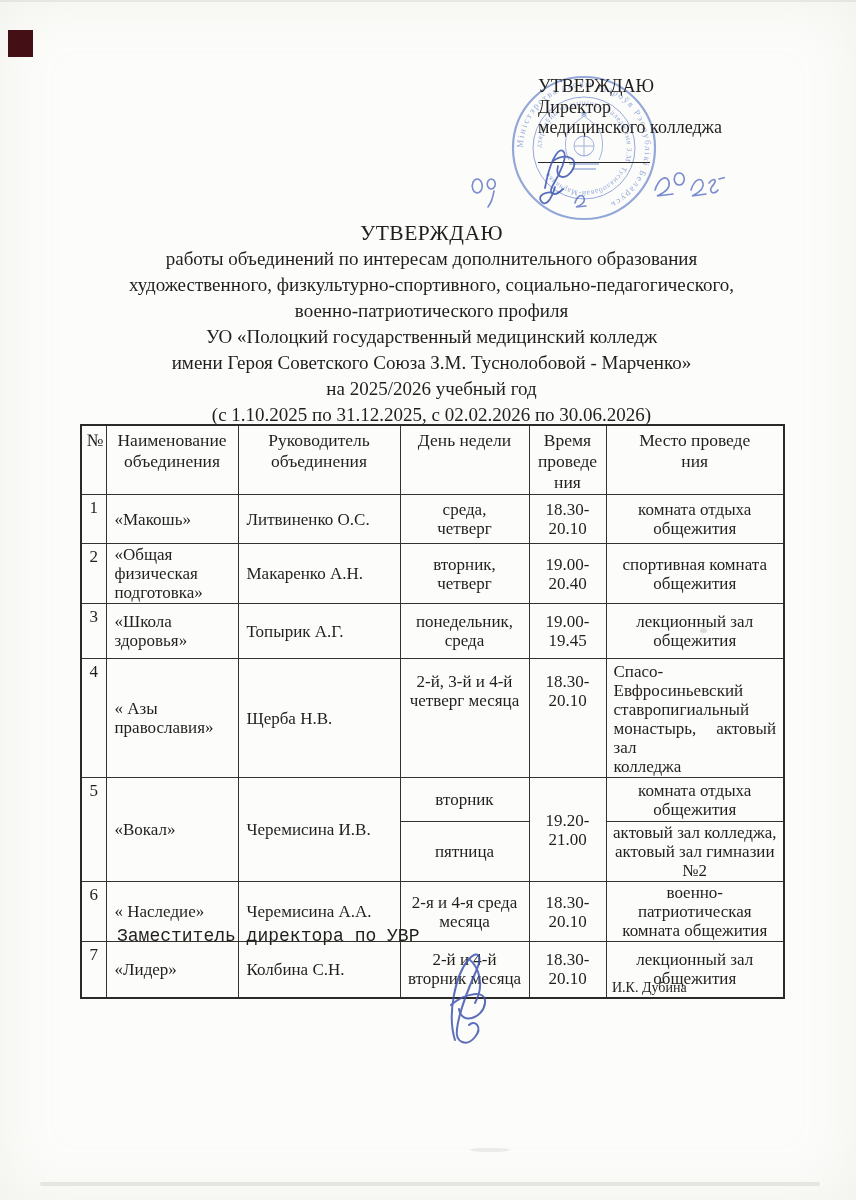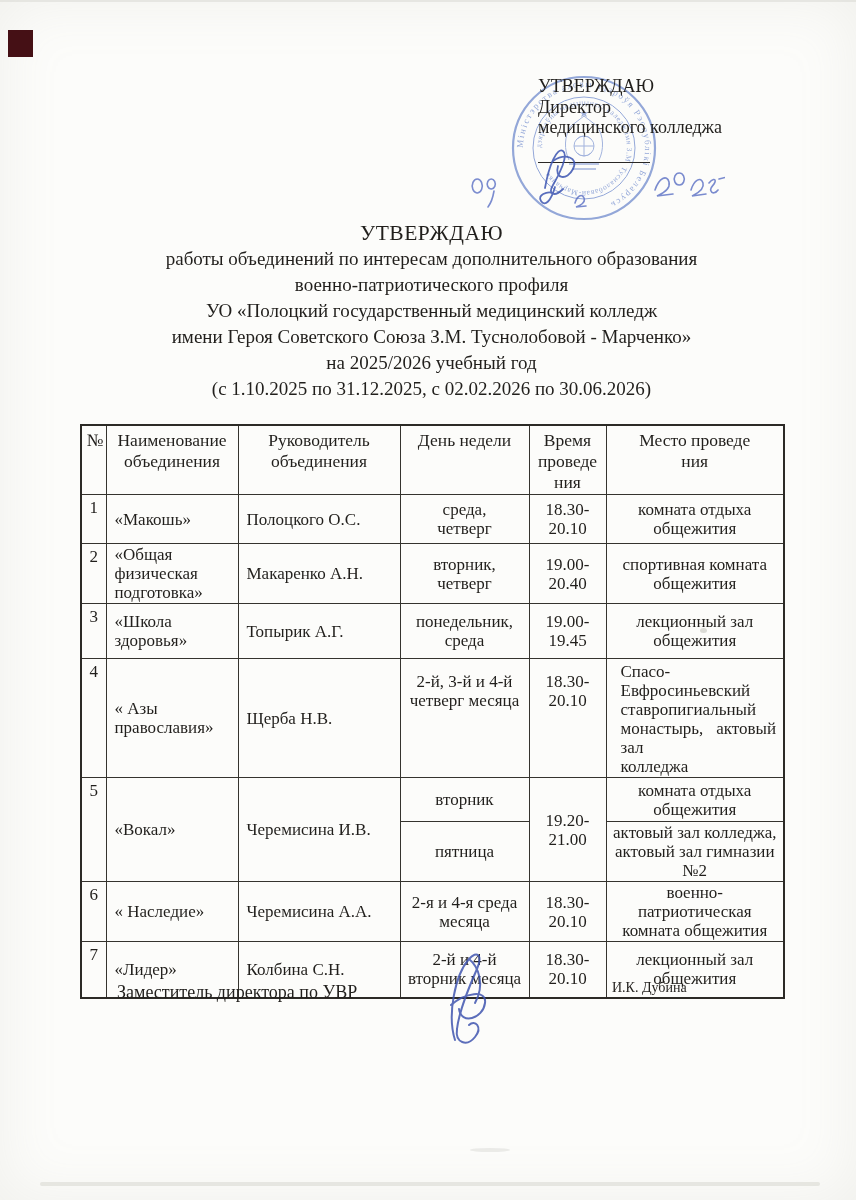--- a/index.html
+++ b/index.html
@@ -45,24 +45,24 @@
     padding:1px 5px;font-weight:normal;
     overflow:hidden;
   }
   table.schedule{border:2px solid #2c2a26;}
   .schedule th{vertical-align:top;padding-top:4px;font-size:17.5px;line-height:21px;}
   .num-cell{vertical-align:top !important;padding-top:3px !important;}
   .name-cell,.leader-cell{text-align:left !important;padding-left:8px !important;margin-left:15px;}
   .tr-h{height:54px}.tr-1{height:49px}.tr-2{height:58px}.tr-3{height:55px}
   .tr-4{height:92px}.tr-5a{height:44px}.tr-5b{height:56px}.tr-6{height:53px}.tr-7{height:56px}
   .tr-4 .day-cell,.tr-4 .time-cell,.tr-4 .place-cell{vertical-align:top;padding-top:13px;}
-  .tr-4 .place-cell{text-align:justify;text-align-last:justify;padding:3px 7px 1px 14px;}
-
-  
-  .footer-left{position:absolute;left:117px;top:982px;font-size:18px;}
+  .tr-4 .place-cell{text-align:justify;text-align-last:justify;padding:3px 7px 1px 7px;}
+
+  
+  .footer-left{position:absolute;left:117px;top:926px;font-size:18px;font-family:Liberation Mono, monospace;}
   .footer-right{position:absolute;left:612px;top:980px;font-size:14px;}
 </style>
 </head>
 <body>
 
 <div class="page">
 
   <div class="edge-top"></div>
   <div class="edge-bottom"></div>
   <div class="corner-mark"></div>
@@ -116,20 +116,21 @@
       <path d="M200,55 c4,-12 12,-16 14,-8 c2,8 -8,12 -12,14 l16,-2"></path>
       <path d="M224,50 a5,6 0 1,1 0.5,0"></path>
       <path d="M236,55 c3,-10 10,-14 12,-7 c2,7 -7,11 -11,13 l14,-2"></path>
       <path d="M254,48 c3,-4 7,-5 6,-1 c-1,4 -6,5 -4,9 c1,3 5,2 7,-1 M264,44 l8,-2"></path>
     </g>
   </svg>
 
   <div class="title-block">
     <div class="main">УТВЕРЖДАЮ</div>
     <div>работы объединений по интересам дополнительного образования</div>
+    <div>художественного, физкультурно-спортивного, социально-педагогического,</div>
     <div>военно-патриотического профиля</div>
     <div>УО «Полоцкий государственный медицинский колледж</div>
     <div>имени Героя Советского Союза З.М. Туснолобовой - Марченко»</div>
     <div>на 2025/2026 учебный год</div>
     <div>(с 1.10.2025 по 31.12.2025, с 02.02.2026 по 30.06.2026)</div>
   </div>
 
   <table class="schedule">
     <colgroup>
       <col style="width:25px">
@@ -149,21 +150,21 @@
       <th>День недели</th>
       <th>Время
 проведе
 ния</th>
       <th>Место проведе
 ния</th>
     </tr>
     <tr class="tr-1">
       <td class="num-cell">1</td>
       <td class="name-cell">«Макошь»</td>
-      <td class="leader-cell">Полоцкого О.С.</td>
+      <td class="leader-cell">Литвиненко О.С.</td>
       <td class="day-cell">среда,
 четверг</td>
       <td class="time-cell">18.30-
 20.10</td>
       <td class="place-cell">комната отдыха
 общежития</td>
     </tr>
     <tr class="tr-2">
       <td class="num-cell">2</td>
       <td class="name-cell">«Общая

